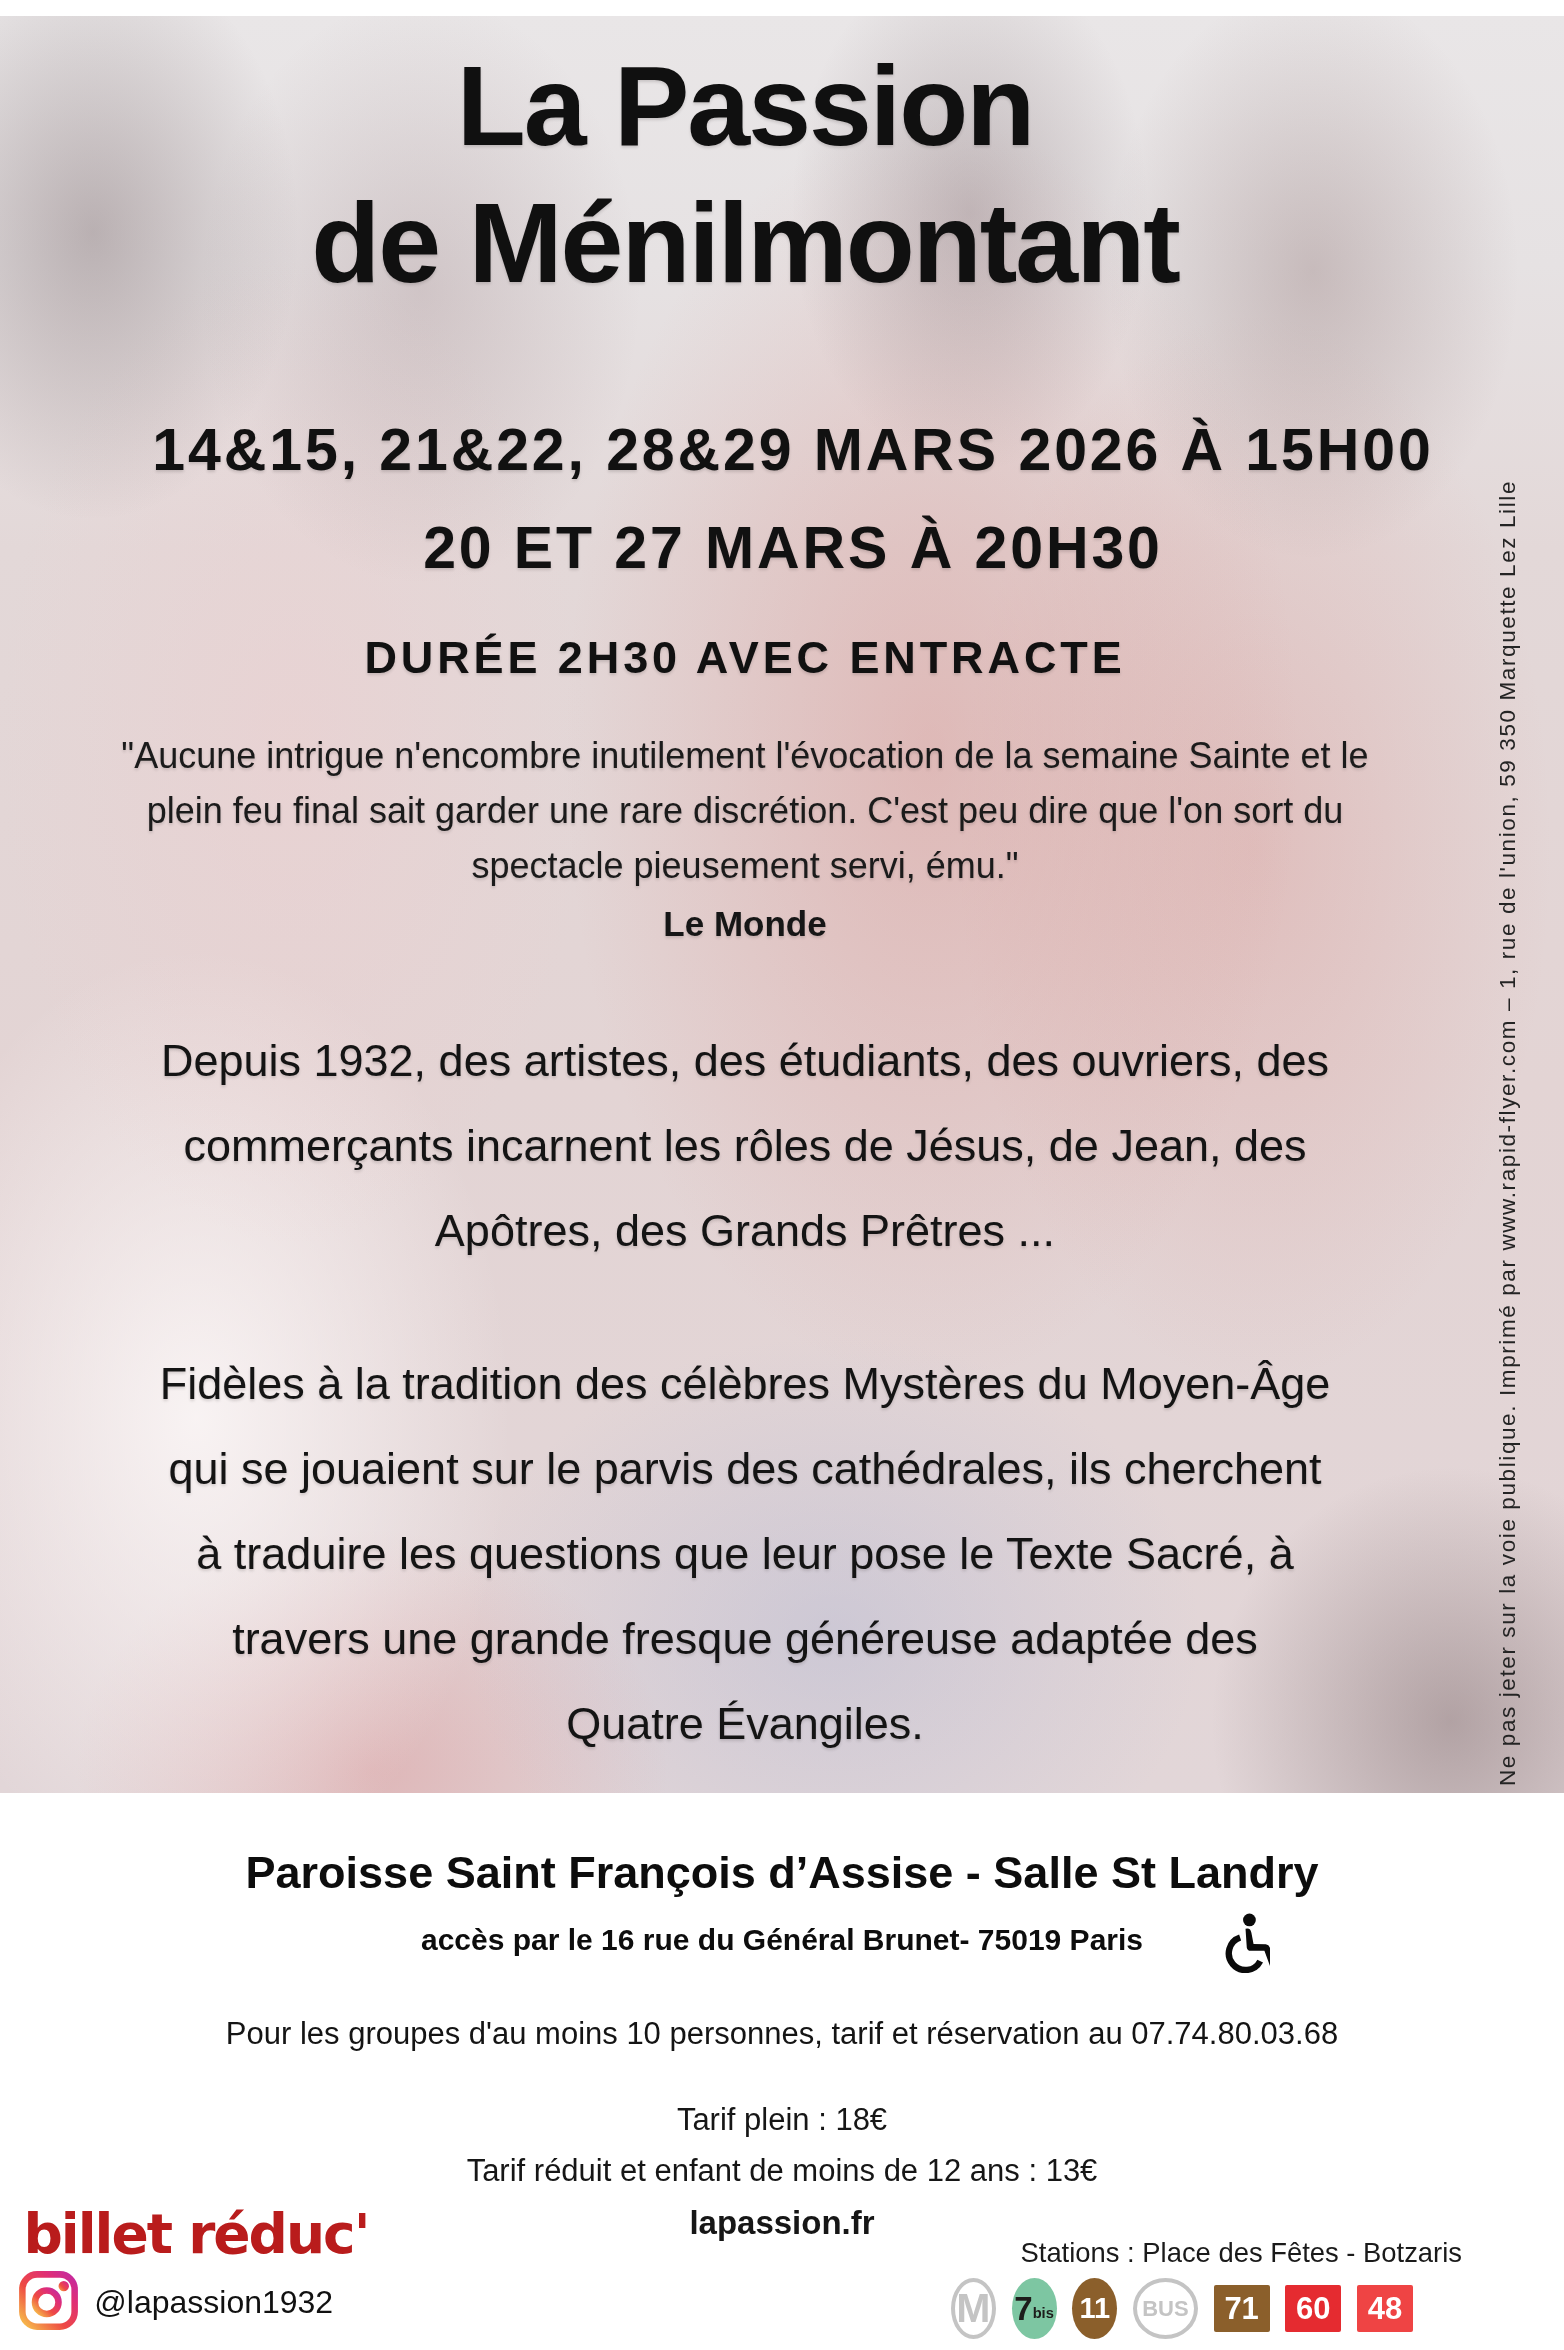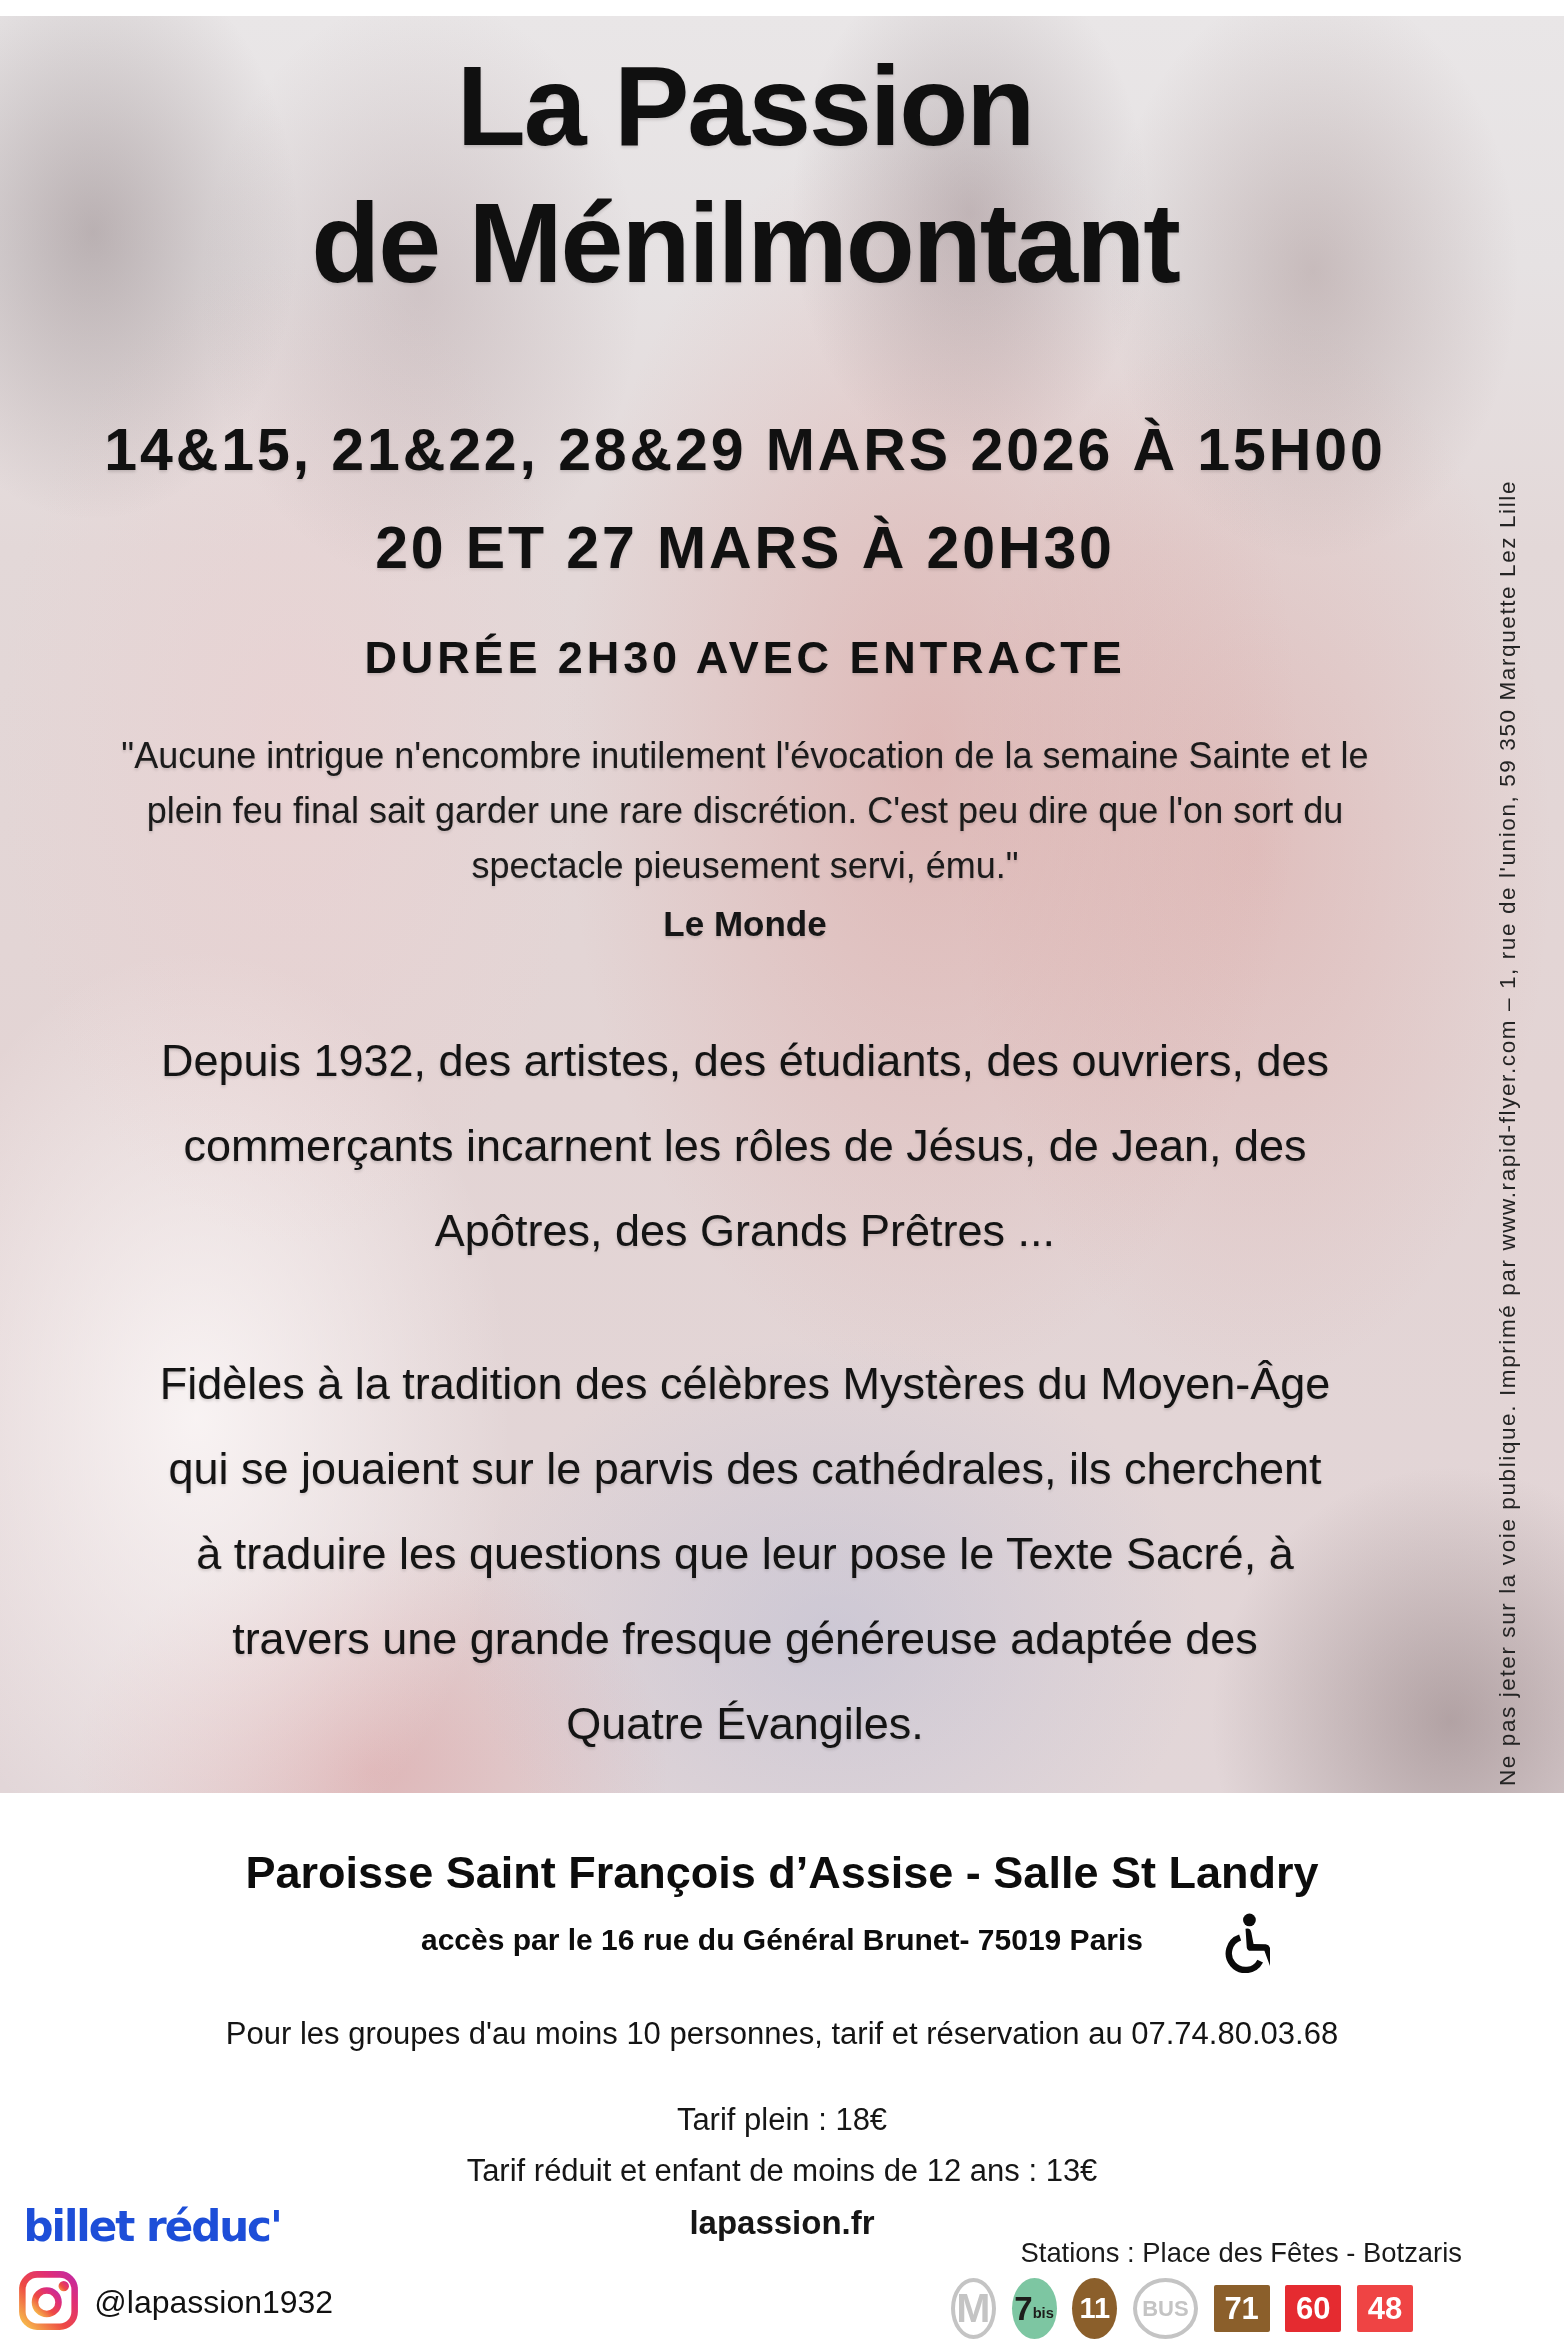--- a/index.html
+++ b/index.html
@@ -32,41 +32,41 @@
       radial-gradient(ellipse 333px 353px at 1451px 1705px,rgba(92,70,72,.36), rgba(92,70,72,0) 72%),
       radial-gradient(ellipse 412px 333px at 372px 1754px,rgba(214,110,110,.30), rgba(214,110,110,0) 72%),
       linear-gradient(#e9e6e7 0%, #e6e2e3 14%, #e3d8d8 30%, #e3d4d4 60%, #e2d6d8 100%);
   }
   .shadowed{ text-shadow:0 2px 2.9px rgba(40,30,30,.16); }
   .abs{ position:absolute; }
   .col{ left:0; width:1490px; text-align:center; }      
   .colw{ left:0; width:1564px; text-align:center; }     
 
   #title{ top:21.6px; font-size:113px; line-height:1.22; font-weight:800; letter-spacing:-2px; color:#101010;}
-  .dates{ font-size:59px; font-weight:800; letter-spacing:2.9px; white-space:nowrap; color:#111;}
+  .dates{ font-size:59px; font-weight:800; letter-spacing:2.9px; white-space:nowrap; color:#111;padding-left:48px;}
   #dates1{ top:400px; }
   #dates2{ top:498px; }
   #duration{ top:616px; font-size:45px; font-weight:800; letter-spacing:3.9px; color:#111;}
   #quote{ top:712px; font-size:36px; line-height:55px; font-weight:500; color:#1b1b1b;}
   #quote div{ white-space:nowrap; }
   #quote-source{ top:888px; font-size:35px; font-weight:700; }
   .para{ font-size:45px; line-height:85px; font-weight:500; color:#141414;}
   .para div{ white-space:nowrap; }
   #para1{ top:1002px; }
   #para2{ top:1325px; }
 
   #venue-name{ top:1831px; font-size:45px; font-weight:700; color:#0d0d0d;}
   #venue-access{ top:1907px; font-size:30px; font-weight:700; color:#0d0d0d;}
   #wheelchair{ position:absolute; left:1223px; top:1896px; }
   #groups{ top:2000px; font-size:31px; font-weight:400; color:#141414;}
   #tarif1{ top:2086px; font-size:31px; font-weight:500; }
   #tarif2{ top:2137px; font-size:31px; font-weight:500; }
   #website{ top:2188px; font-size:33px; font-weight:700; }
 
-  #billetreduc{ position:absolute; left:23.5px; top:2186px; font-size:42px; font-weight:800; letter-spacing:-2px; color:#1d4ed8; font-family:"DejaVu Sans","Liberation Sans",sans-serif;}
+  #billetreduc{ position:absolute; left:23.5px; top:2186px; font-size:55px; font-weight:800; letter-spacing:-2px; color:#b91c1c; font-family:"DejaVu Sans","Liberation Sans",sans-serif;}
   #stations{ position:absolute; right:102px; top:2221px; font-size:27.4px; font-weight:500; color:#1a1a1a; white-space:nowrap;}
 
   #insta-row{ position:absolute; left:17.6px; top:2254px; display:flex; align-items:center; gap:15.7px; }
   #insta-handle{ font-size:32px; font-weight:500; color:#111; }
 
   #badge-row{ position:absolute; right:151px; top:2260px; height:65px; display:flex; align-items:center; gap:15.7px; }
   .badge{ display:flex; align-items:center; justify-content:center; font-weight:700; box-sizing:border-box; }
   .ellipse{ width:45px; height:61px; border-radius:50%; }
   .outline{ background:transparent; border:4.9px solid #c4c4c4; color:#c4c4c4; }
   #badge-m{ font-size:41px; }

